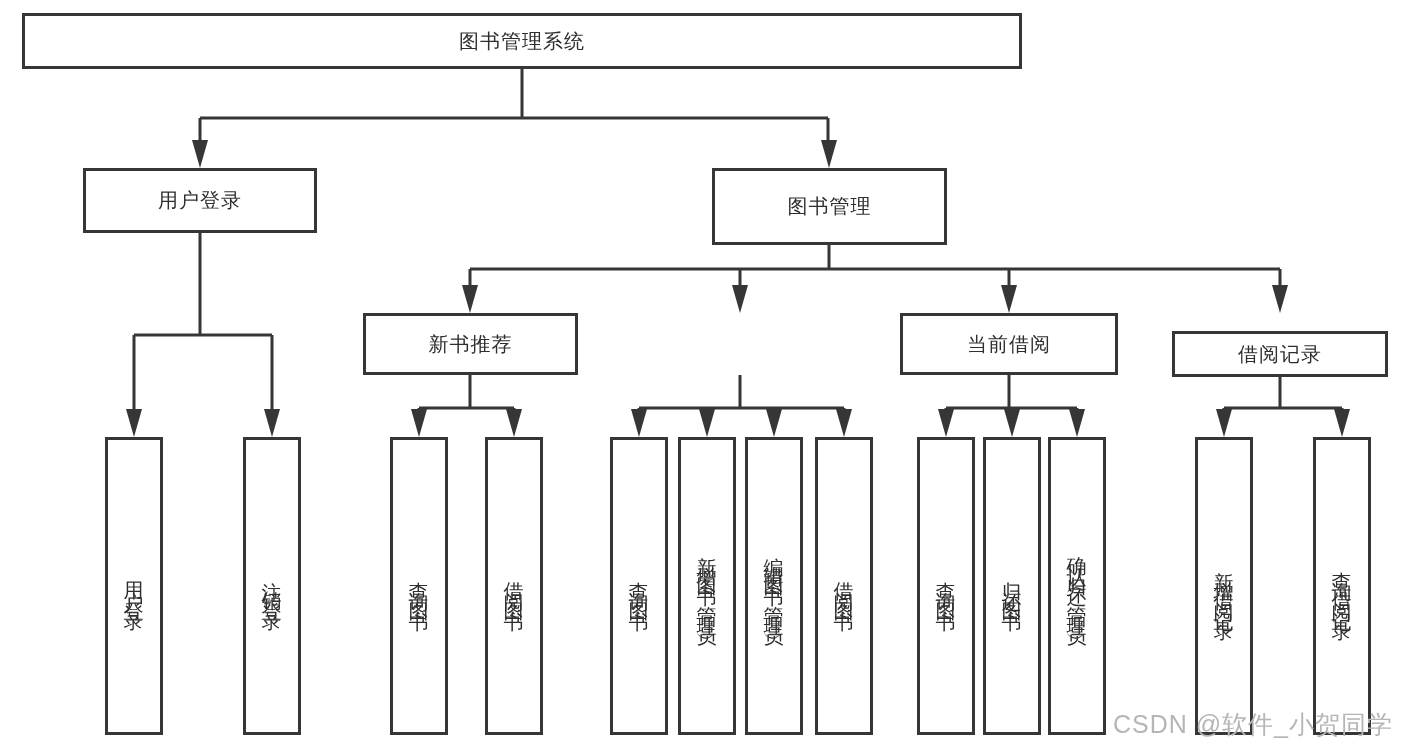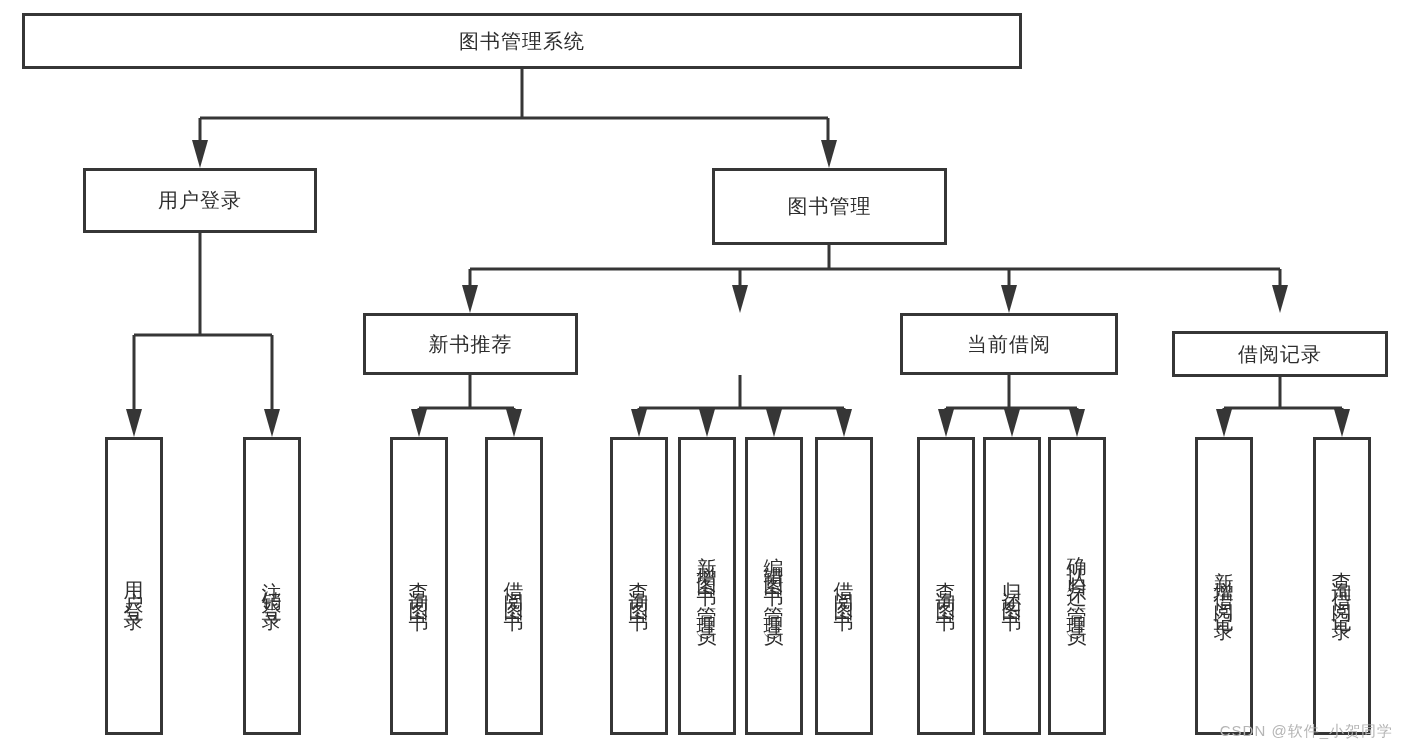--- a/index.html
+++ b/index.html
@@ -44,21 +44,21 @@
     text-orientation: mixed;
     letter-spacing: 10px;
     line-height: 1;
     white-space: nowrap;
   }
   .watermark {
     position: absolute;
     right: 12px;
     bottom: 6px;
     color: #b5b5b5;
-    font-size: 15px;
+    font-size: 25px;
     letter-spacing: 1px;
     z-index: 3;
     text-align: center;
   }
 </style>
 </head>
 <body>
 
 <div class="canvas">
 

